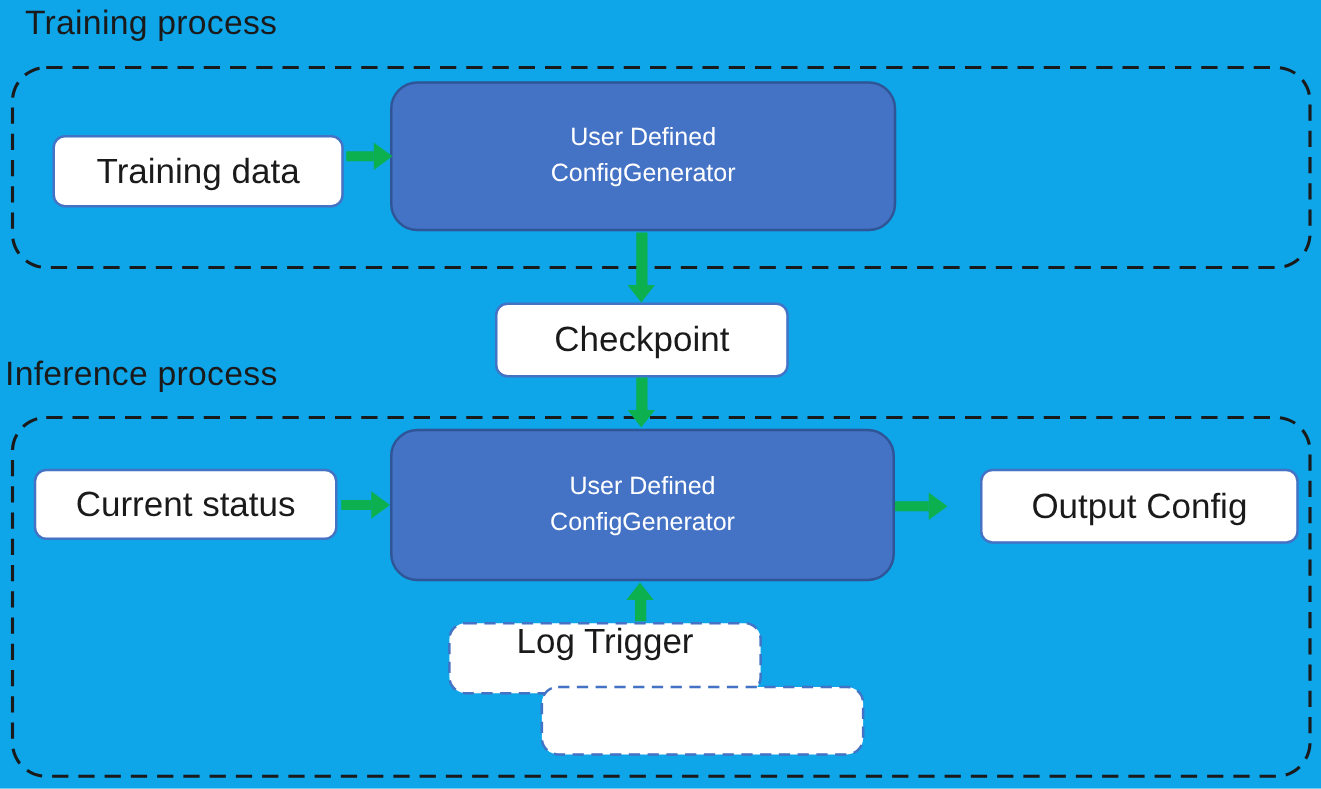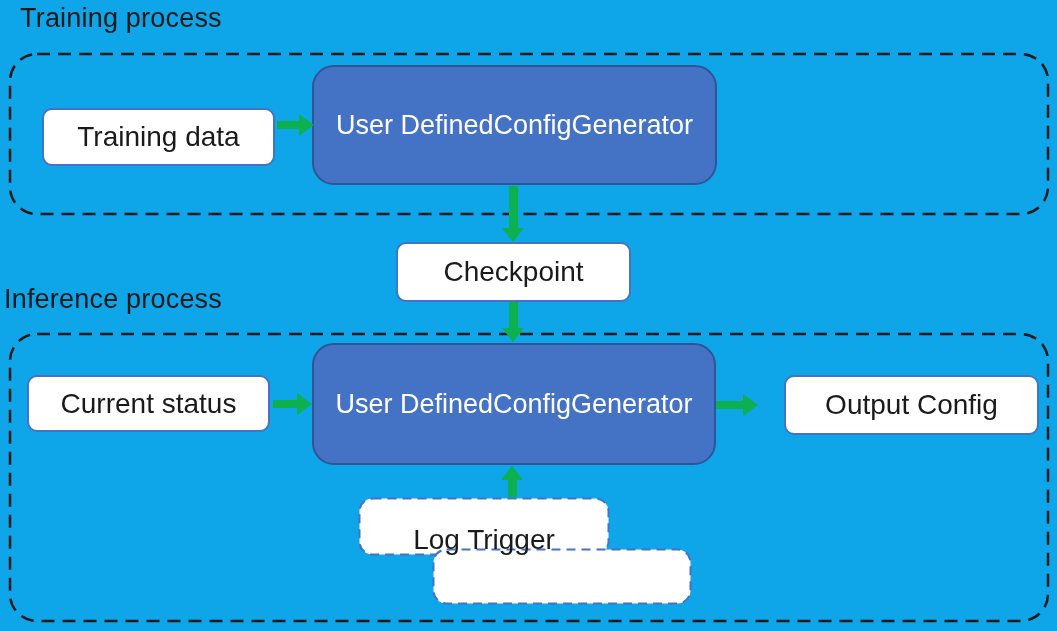--- a/index.html
+++ b/index.html
@@ -12,25 +12,25 @@
   }
   .dash-outline{position:absolute;overflow:visible;}
   .black-dash{fill:none;stroke:var(--dash-black);stroke-width:2.5;stroke-dasharray:13 8;}
   .white-box{
     position:absolute;background:#ffffff;border:2px solid var(--outline-blue);
     border-radius:10px;display:flex;align-items:center;justify-content:center;
     font-size:28px;white-space:nowrap;box-sizing:border-box;
   }
   .blue-box{
     position:absolute;background:var(--box-blue);border:2.5px solid var(--box-blue-border);
-    border-radius:22px;display:flex;flex-direction:row;align-items:center;justify-content:center;
-    color:#ffffff;font-size:27px;line-height:1.44;box-sizing:border-box;text-align:center;
+    border-radius:22px;display:flex;flex-direction:column;align-items:center;justify-content:center;
+    color:#ffffff;font-size:20px;line-height:1.44;box-sizing:border-box;text-align:center;
   }
   .trigger-box{
-    position:absolute;display:flex;align-items:flex-end;justify-content:center;
+    position:absolute;display:flex;align-items:flex-start;justify-content:center;
     font-size:28px;white-space:nowrap;
   }
   .trigger-box svg{position:absolute;left:0;top:0;width:100%;height:100%;}
   .trigger-box span{position:relative;z-index:1;}
   .blue-dash{fill:#ffffff;stroke:var(--outline-blue);stroke-width:2;stroke-dasharray:9 6;}
   
   .arrow-right{position:absolute;display:flex;align-items:center;}
   .arrow-right .tail{flex:1;height:8px;background:var(--arrow-green);}
   .arrow-right .head{width:0;height:0;border-top:11px solid transparent;border-bottom:11px solid transparent;border-left:15px solid var(--arrow-green);}
   .arrow-down{position:absolute;display:flex;flex-direction:column;align-items:center;}

